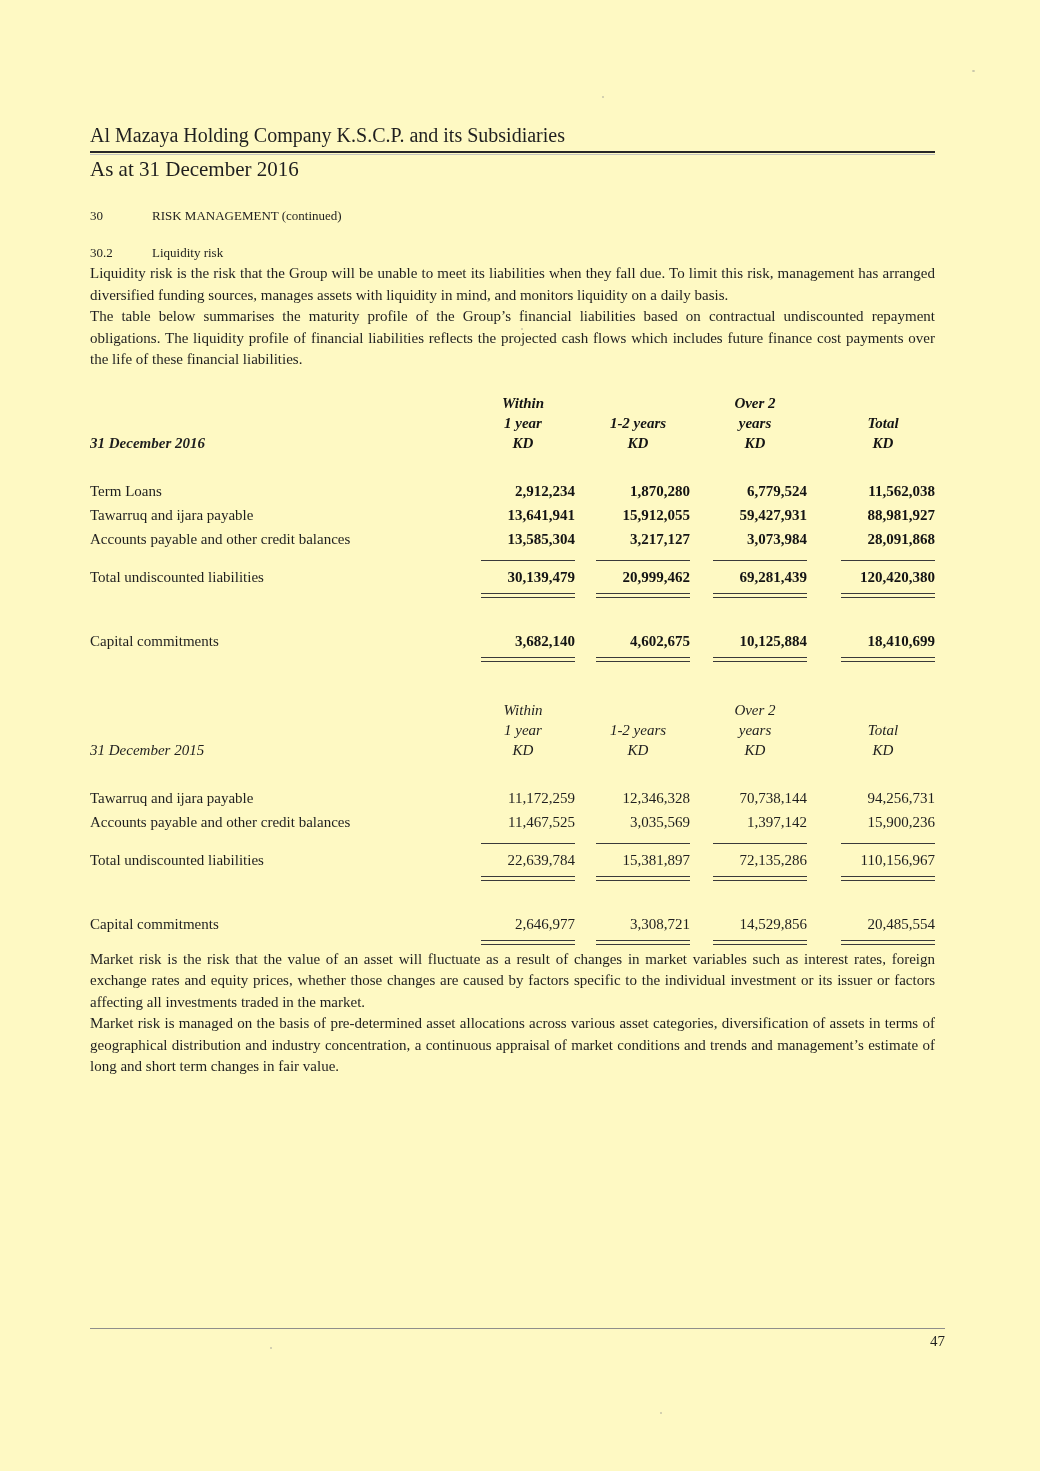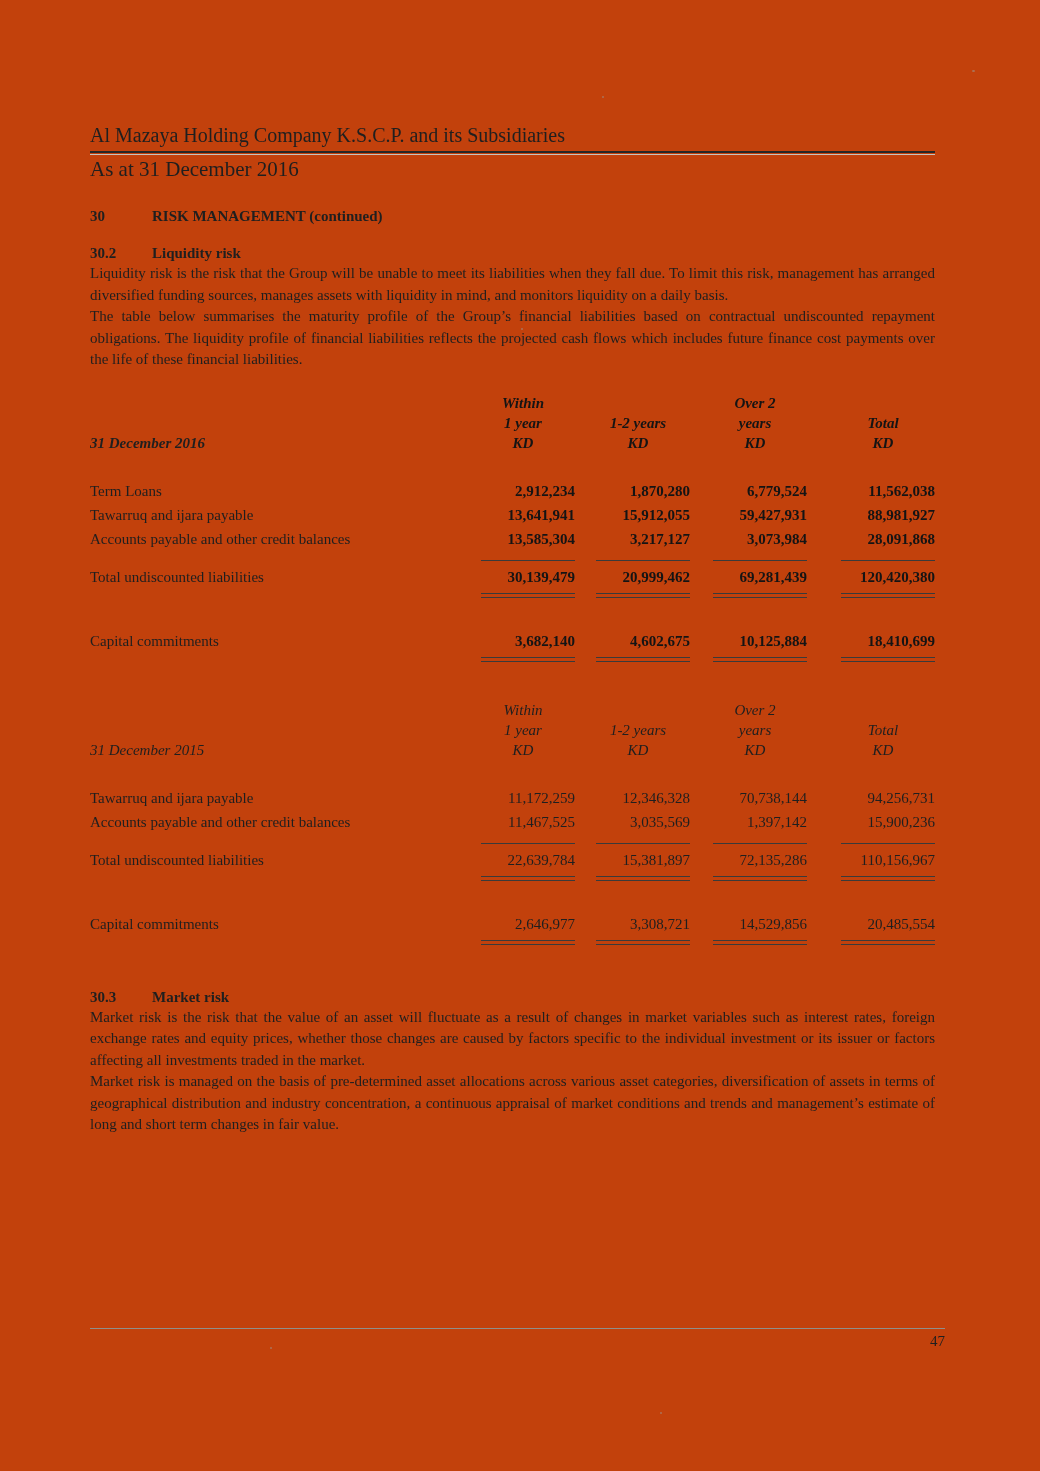--- a/index.html
+++ b/index.html
@@ -1,34 +1,34 @@
 <!DOCTYPE html>
 <html><head>
 <meta charset="utf-8">
 <style>
   html,body { margin:0; padding:0; background:#ffffff; }
   .page {
     position:relative;
     width:1040px; height:1471px;
-    background:#c2410c;
+    background:#fef9c3;
     font-family:"Liberation Serif", serif;
     color:#1f1f1f;
     overflow:hidden;
   }
   .content { padding:0 105px 0 90px; }
 
   
   .company { margin-top:122px; font-size:20px; line-height:26px; }
   .rule-heavy { border-top:2px solid #262626; margin-top:3px; }
   .notes-title { margin-top:3px; font-size:19px; line-height:25px; letter-spacing:.2px; }
   .rule-faint { border-top:1px solid #c4c4c0; margin-top:1px; }
   .date-line { margin-top:4px; font-size:21px; line-height:20px; }
 
   
-  .sec { display:flex; font-weight:bold; font-size:15px; line-height:20px; }
+  .sec { display:flex; font-weight:normal; font-size:13px; line-height:20px; }
   .sec .n { width:62px; flex:0 0 62px; }
   .sec30 { margin-top:27px; }
   .sec302 { margin-top:17px; }
   .sec303 { margin-top:38px; }
 
   p.body {
     margin:0; font-size:15px; line-height:21.5px; text-align:justify;
   }
   .mt20 { margin-top:20px; }
   .mt22 { margin-top:22px; }
@@ -334,24 +334,20 @@
             <td>
               <div class="rl double"></div>
             </td>
             <td>
               <div class="rl double"></div>
             </td>
       </tr>
     </tbody>
       </table>
 
-    <div class="sec sec303">
-      <span class="n">30.3</span>
-      <span>Market risk</span>
-    </div>
     <p class="body">Market risk is the risk that the value of an asset will fluctuate as a result of changes in market variables such as interest rates, foreign exchange rates and equity prices, whether those changes are caused by factors specific to the individual investment or its issuer or factors affecting all investments traded in the market.</p>
     <p class="body mt20">Market risk is managed on the basis of pre-determined asset allocations across various asset categories, diversification of assets in terms of geographical distribution and industry concentration, a continuous appraisal of market conditions and trends and management’s estimate of long and short term changes in fair value.</p>
 
   </div>
 
   <div class="footer">
     <div class="footer-rule"></div>
     <div class="pageno">47</div>
   </div>
 

